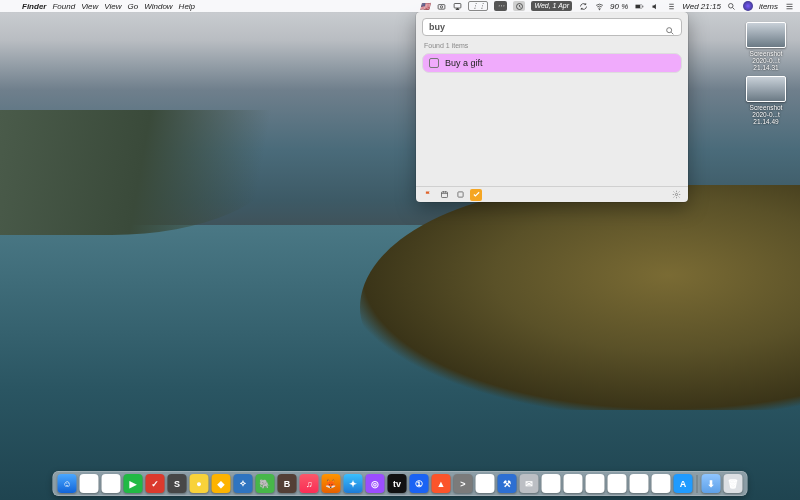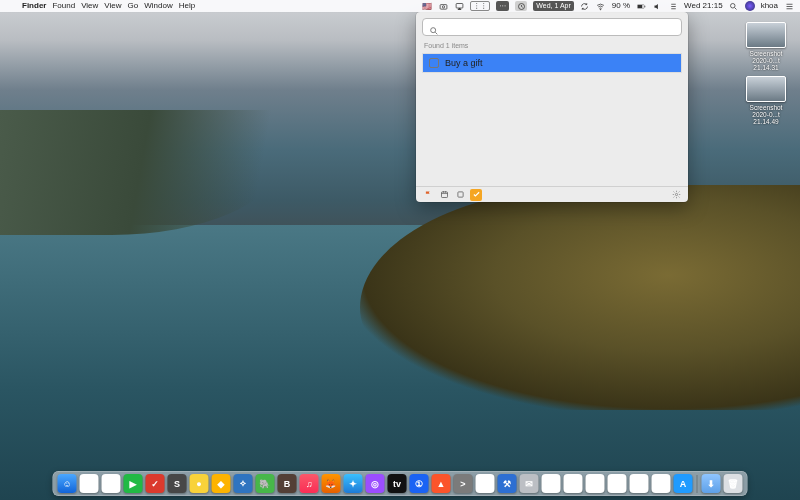--- a/index.html
+++ b/index.html
@@ -26,21 +26,21 @@
 
 .menubar {
   position: absolute; top:0; left:0; right:0; height:12px;
   background: rgba(250,250,252,0.95);
   display:flex; align-items:center;
   font-size:8px; color:#222;
   padding:0 6px;
   box-shadow:0 0 0.5px rgba(0,0,0,.3);
   z-index:50;
 }
-.menubar .left, .menubar .right { display:flex; align-items:flex-start; gap:6px; }
+.menubar .left, .menubar .right { display:flex; align-items:flex-end; gap:6px;font-style:italic; }
 .menubar .left .app { font-weight:600; }
 .menubar .spacer { flex:1; }
 .menubar .icon { display:inline-flex; align-items:center; justify-content:center; width:10px; height:10px; }
 .menubar .boxed { background:#555; color:#fff; padding:0 3px; border-radius:2px; font-size:7px; line-height:10px; }
 .menubar .pill { border:0.5px solid #888; border-radius:2px; padding:0 2px; font-size:7px; }
 .menubar svg { width:9px; height:9px; display:block; }
 
 
 .dicon { position:absolute; width:48px; text-align:center; color:#fff; font-size:6.5px; text-shadow:0 0 2px #000; }
 .dicon .thumb { width:40px; height:26px; margin:0 auto 2px; background:linear-gradient(#c8d0d8,#6b7a85); border:1px solid #fff; border-radius:2px; box-shadow:0 1px 2px rgba(0,0,0,.4); }
@@ -62,21 +62,21 @@
 }
 .searchfield input {
   flex:1; border:none; outline:none; font-size:9px; font-weight:700; color:#555;
   background:transparent;
 }
 .searchfield .mag { width:10px; height:10px; color:#666; }
 .foundline { font-size:7px; color:#8a8a8a; padding:0 8px 4px; }
 .results { flex:1; padding:0 6px; overflow:auto; }
 .resultrow {
   display:flex; align-items:center; gap:6px;
-  background:#3b82f6; border:1px solid #ddd; border-radius:0;
+  background:#f0abfc; border:1px solid #ddd; border-radius:7px;
   height:20px; padding:0 6px;
   font-size:9px; color:#222;
 }
 .resultrow .chk { width:10px; height:10px; border:1px solid #777; border-radius:2px; }
 .pop-footer {
   height:16px; border-top:1px solid #d0d0d0;
   display:flex; align-items:center; gap:4px; padding:0 6px;
 }
 .pop-footer .fbtn { width:12px; height:12px; display:flex; align-items:center; justify-content:center; border-radius:2px; }
 .pop-footer .fbtn svg { width:9px; height:9px; }
@@ -205,21 +205,21 @@
           </svg>
         </span>
       <span>Wed 21:15</span>
       <span class="icon">
           <svg viewBox="0 0 24 24" fill="none" stroke="#333" stroke-width="2">
             <circle cx="10" cy="10" r="6"></circle>
             <path d="M20 20l-5-5"></path>
           </svg>
         </span>
       <span class="icon" style="background:radial-gradient(circle,#7a5cff,#2b2b66);border-radius:50%"></span>
-      <span>khoa</span>
+      <span>items</span>
       <span class="icon">
           <svg viewBox="0 0 24 24" fill="none" stroke="#333" stroke-width="2">
             <path d="M4 6h16M4 12h16M4 18h16"></path>
           </svg>
         </span>
     </div>
   </div>
 
   <div class="dicon" style="top:22px; right:10px">
     <div class="thumb"></div>
@@ -228,20 +228,21 @@
   </div>
   <div class="dicon" style="top:76px; right:10px">
     <div class="thumb"></div>
     <div class="name">Screenshot</div>
     <div class="name">2020-0...t 21.14.49</div>
   </div>
 
   <div class="popover">
     <div class="searchwrap">
       <div class="searchfield">
+        <input value="buy" style="">
         <span class="mag">
           <svg viewBox="0 0 24 24" fill="none" stroke="currentColor" stroke-width="2">
               <circle cx="10" cy="10" r="6"></circle>
               <path d="M20 20l-5-5"></path>
             </svg>
         </span>
       </div>
     </div>
     <div class="foundline">Found 1 items</div>
     <div class="results">

